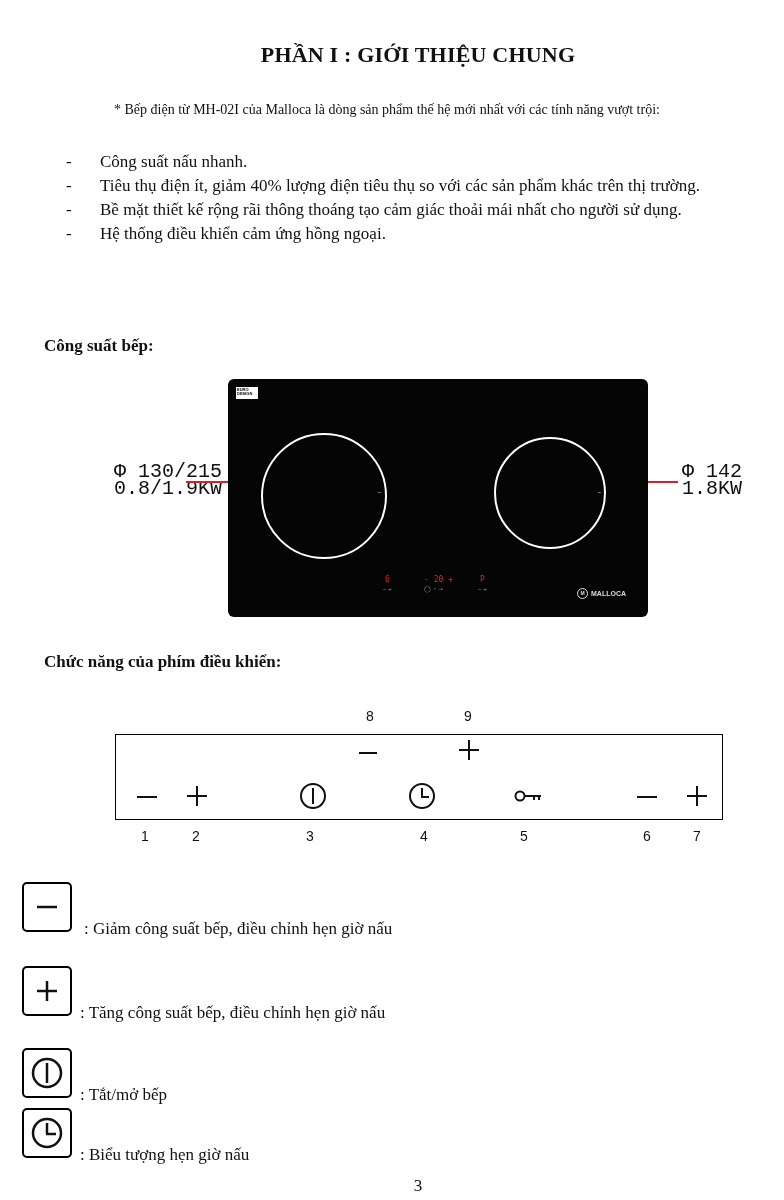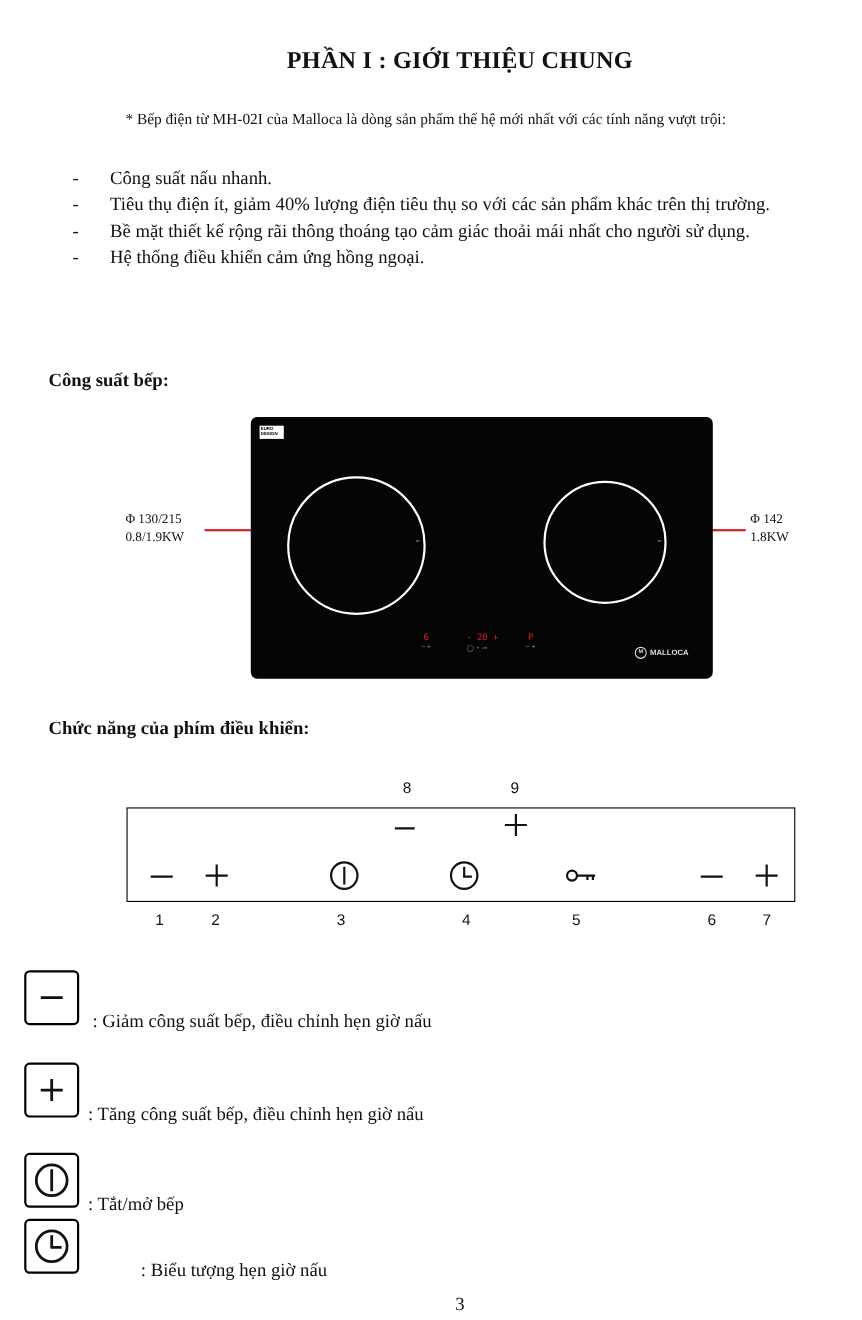--- a/index.html
+++ b/index.html
@@ -23,21 +23,21 @@
 
     .cooktop {
       top: 379px; left: 202px; width: 420px; height: 238px;
       background: #050505; border-radius: 6px;
     }
     .zone { position: absolute; border: 2px solid #ffffff; border-radius: 50%; }
     .zone-left { left: 33px; top: 54px; width: 122px; height: 122px; }
     .zone-right { left: 266px; top: 58px; width: 108px; height: 108px; }
     .zone-mark { position: absolute; font-family: "Liberation Sans", sans-serif; font-size: 3px; color: #bbb; line-height: 3px; }
     .red-line { position: absolute; height: 1.5px; background: #d4202a; }
-    .spec { font-family: Liberation Serif, serif; font-size: 12px; line-height: 17px; }
+    .spec { font-family: Liberation Mono, monospace; font-size: 20px; line-height: 17px; }
     .euro-logo {
       position: absolute; left: 8px; top: 8px; width: 22px; height: 12px;
       background: #fff; color: #000; font-family: "Liberation Sans", sans-serif;
       font-size: 4px; line-height: 4px; font-weight: bold; padding: 1px;
       box-sizing: border-box;
     }
     .panel-display { position: absolute; font-family: "DejaVu Sans Mono", monospace; color: #e2202a; font-size: 8px; }
     .panel-keys { position: absolute; font-family: "Liberation Sans", sans-serif; color: #999; font-size: 6px; }
     .malloca {
       position: absolute; right: 22px; bottom: 18px; color: #ddd;
@@ -208,15 +208,15 @@
 </div>
 <div class="legend-text" style="left:80px; top:1085px;">: Tắt/mở bếp</div>
 
 <div class="legend-icon" style="left:22px; top:1108px;">
   <svg width="46" height="46" viewBox="0 0 46 46">
     <circle cx="23" cy="23" r="14" fill="none" stroke="#111" stroke-width="2.5"></circle>
     <line x1="23" y1="13" x2="23" y2="24" stroke="#111" stroke-width="2.5"></line>
     <line x1="22" y1="24" x2="32" y2="24" stroke="#111" stroke-width="2.5"></line>
   </svg>
 </div>
-<div class="legend-text" style="left:80px; top:1145px;margin-left:48px;">: Biểu tượng hẹn giờ nấu</div>
+<div class="legend-text" style="left:80px; top:1145px;">: Biểu tượng hẹn giờ nấu</div>
 
 <div class="abs page-num">3</div>
 
 </body></html>

